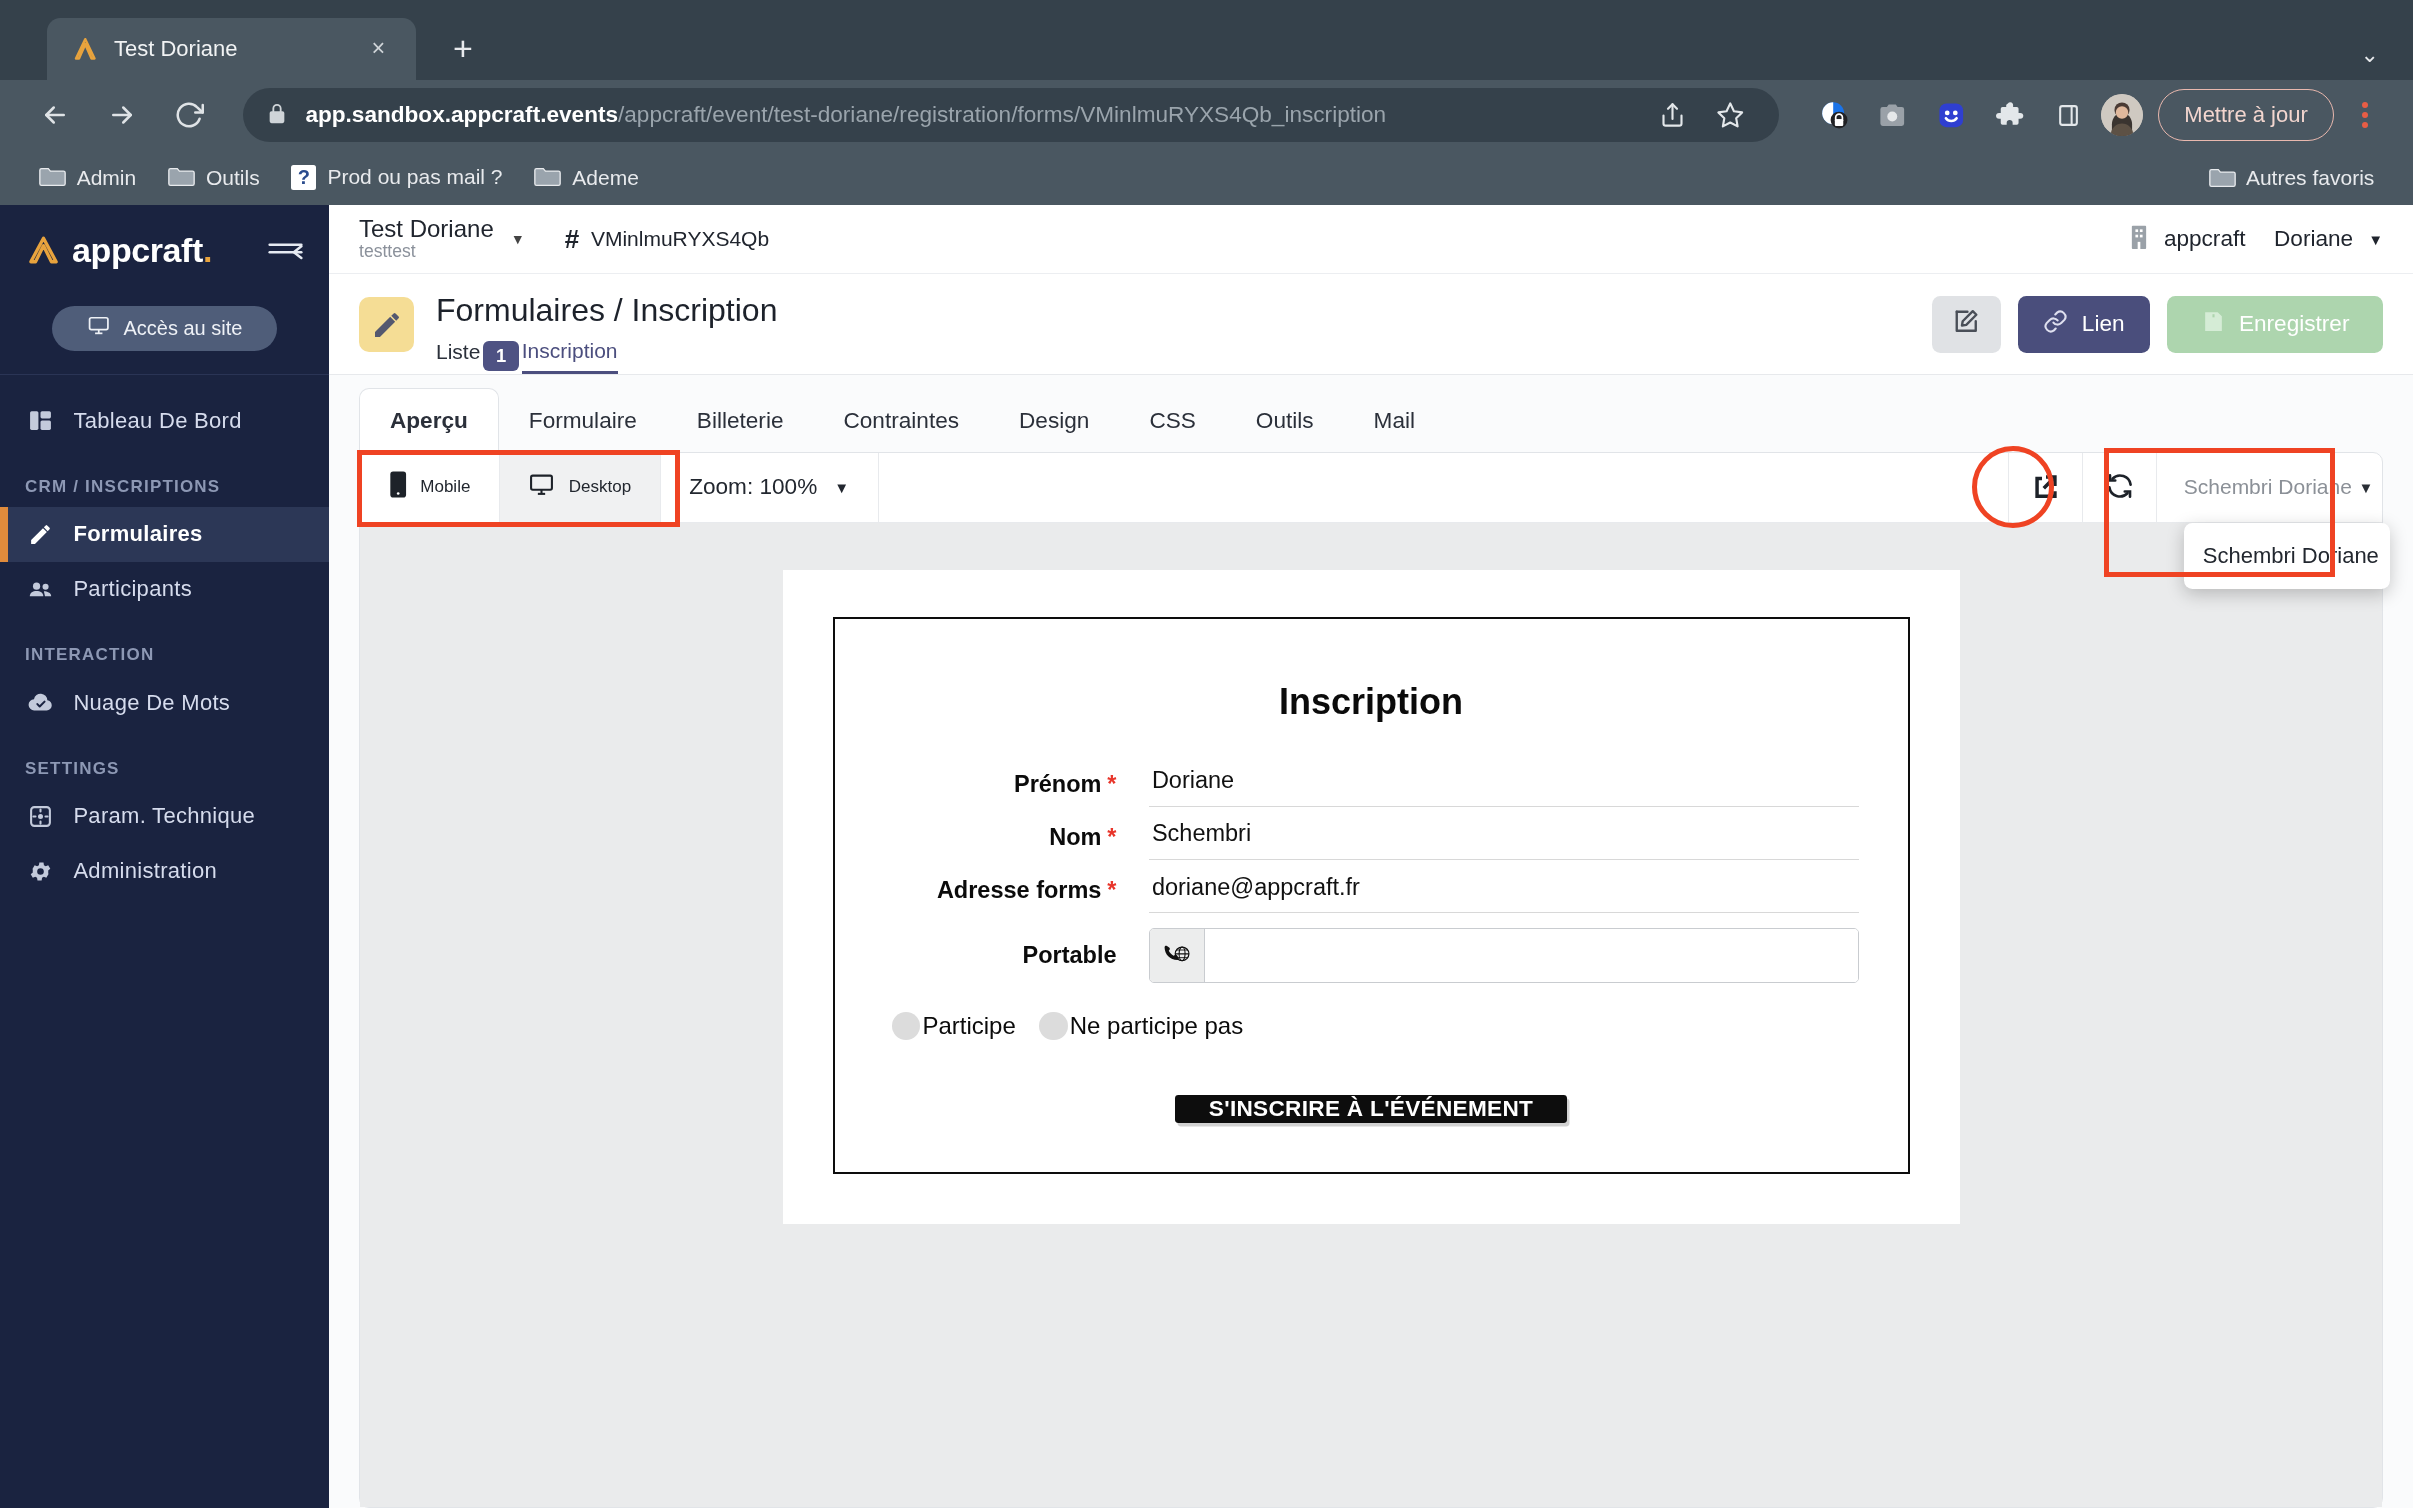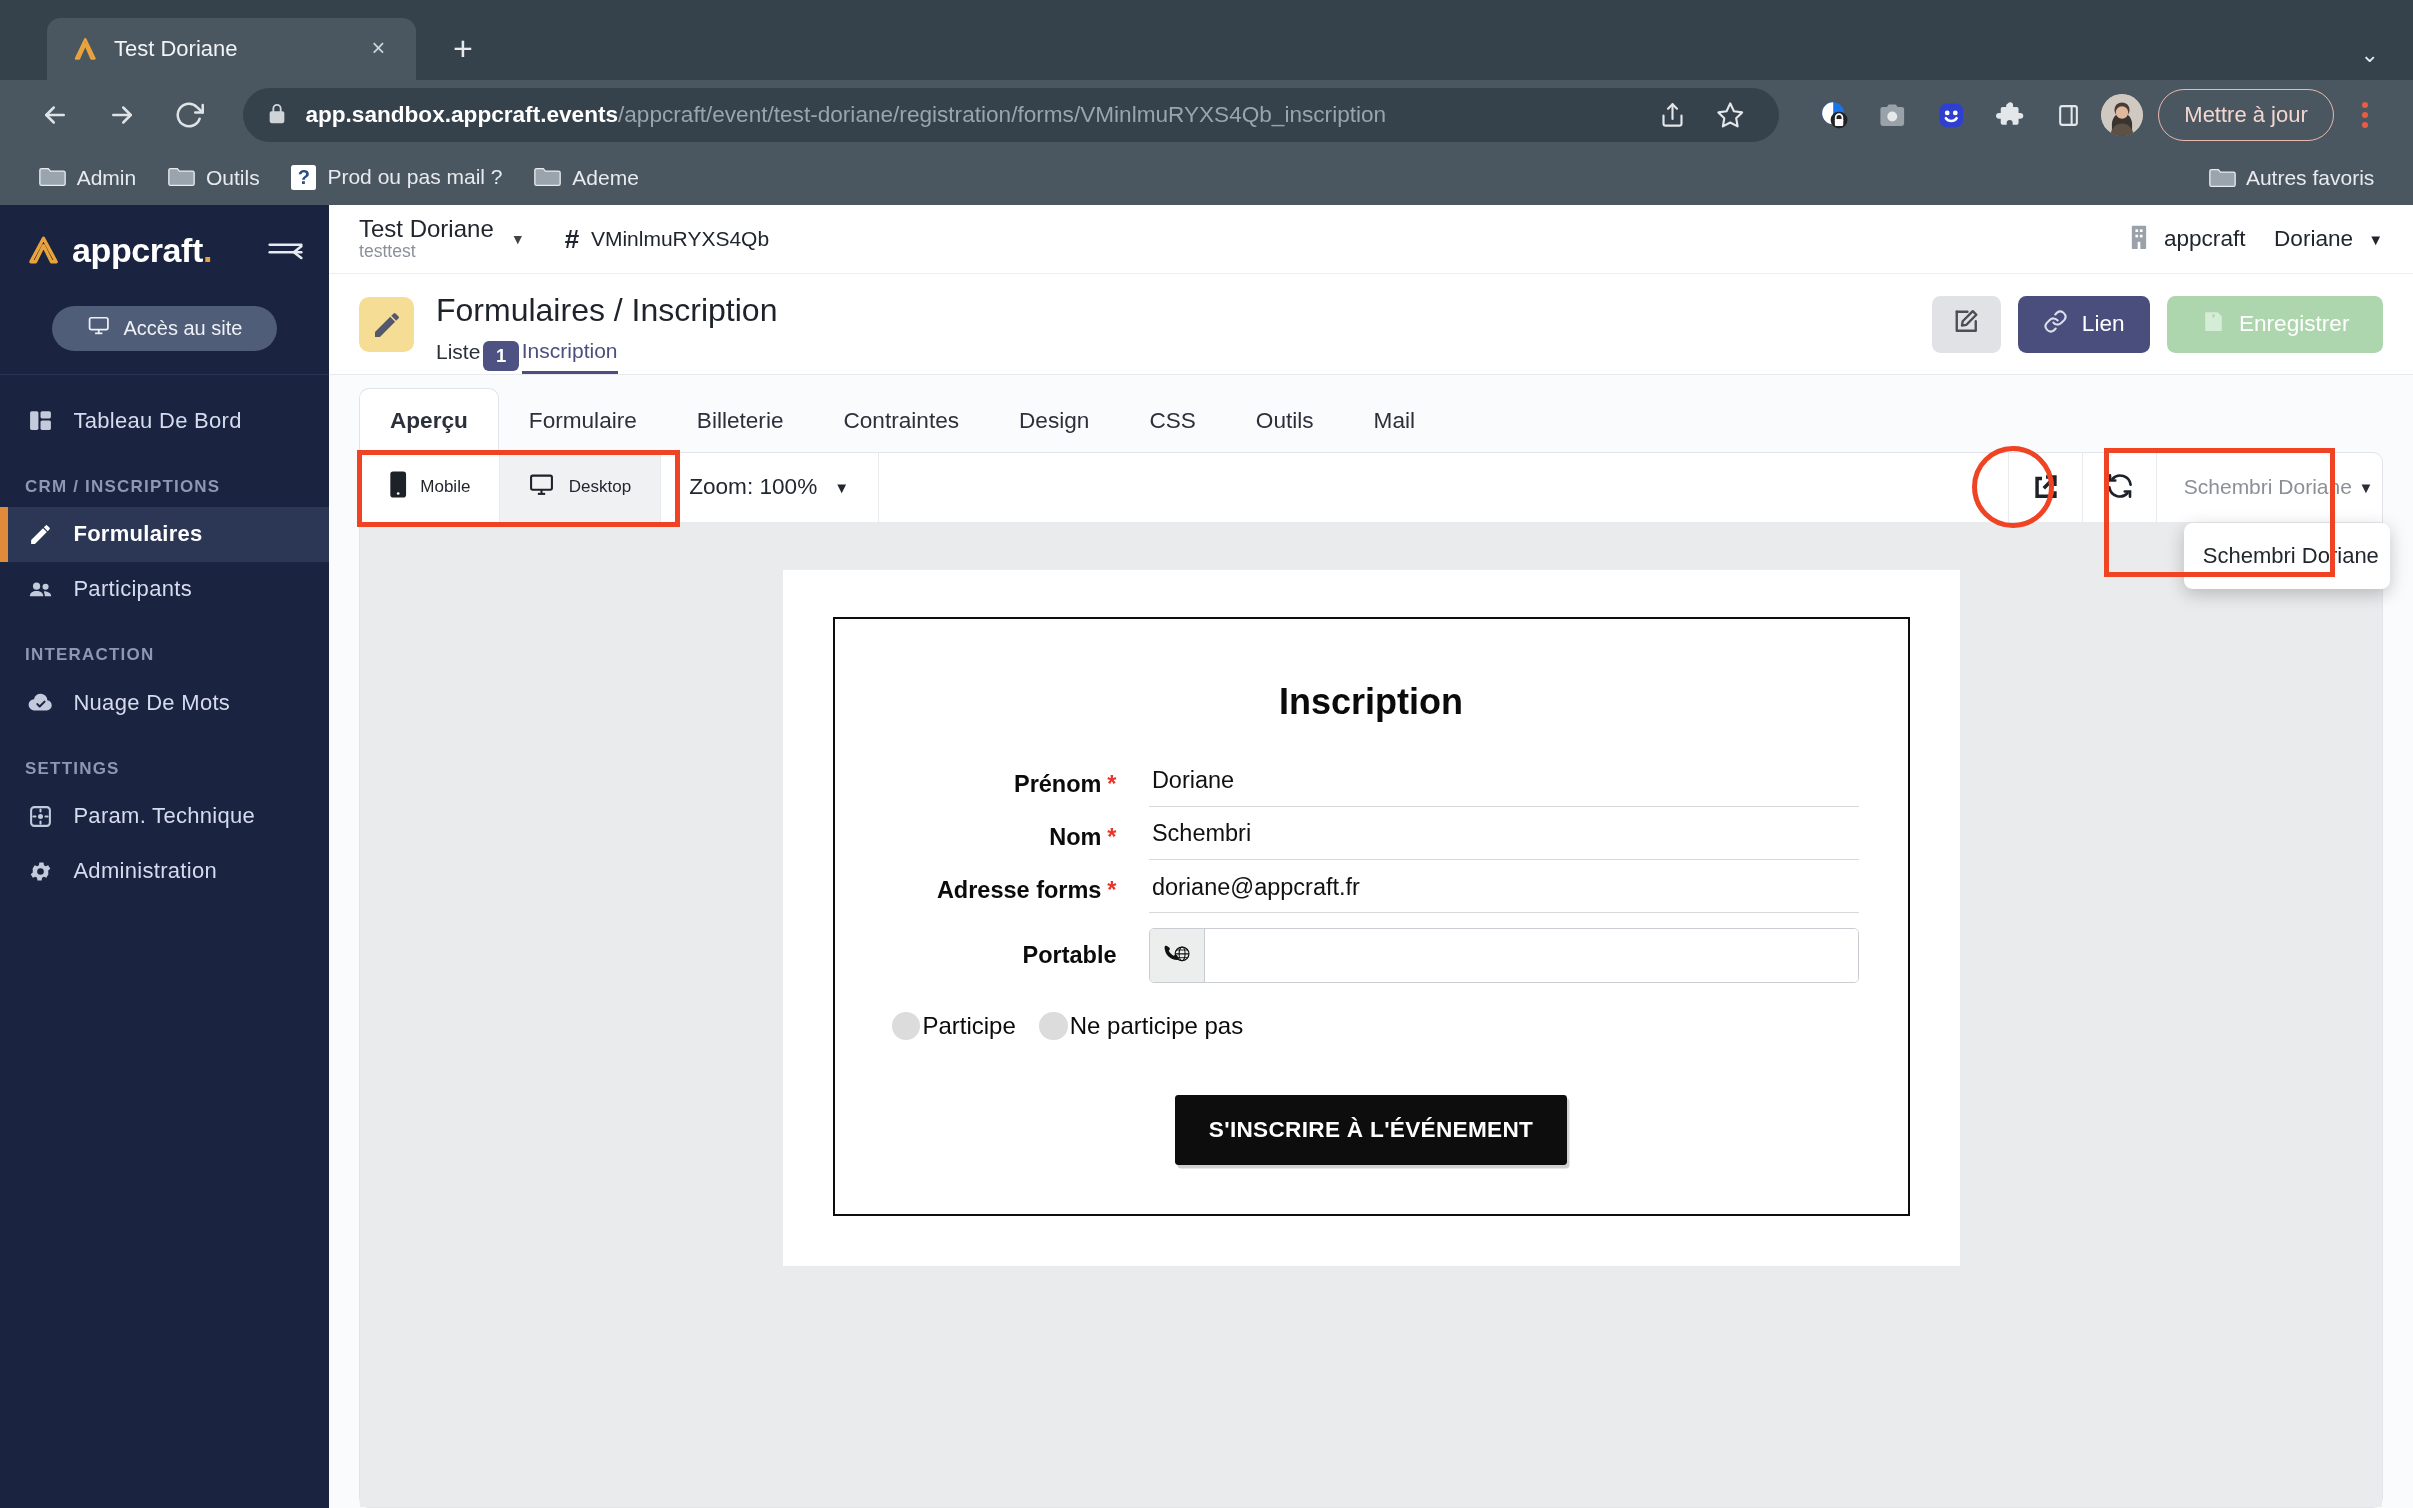--- a/index.html
+++ b/index.html
@@ -143,21 +143,21 @@
   .f-underline { border-bottom:1.7px solid #d8d8d8; padding:5px 3.4px 11.7px; font-size:23.5px; color:#111; min-height:40px; }
   .f-phone { display:flex; border:0.8px solid #c9ccd0; border-radius:5px; overflow:hidden; height:55px; }
   .f-phone .flagbox { width:55px; background:#eceded; border-right:0.8px solid #c9ccd0; display:flex; align-items:center; justify-content:center; }
   .f-phone .pinput { flex:1; background:#fff; }
   .f-radios { display:flex; align-items:center; gap:23.5px; margin:28.5px 0 0 8.4px; }
   .f-radio { display:flex; align-items:flex-end; gap:2px; }
   .f-radio .dot { width:28.5px; height:28.5px; border-radius:50%; background:#dcdcdc; flex:none; }
   .f-radio .txt { font-size:24px; color:#0b0b0b; }
   .f-submit {
     margin:55px auto 0; background:#0d0d0d; color:#fff; font-size:22.6px; font-weight:700;
-    letter-spacing:0.3px; padding:22px 34px; border-radius:3.4px; width:max-content;
+    letter-spacing:0.3px; padding:1px 34px; border-radius:3.4px; width:max-content;
     box-shadow:2.5px 3.4px 0 rgba(0,0,0,.18);
   }
 
   
   .annot { position:absolute; border:5.9px solid #ef4323; pointer-events:none; z-index:30; }
   .annot-circle { position:absolute; border:5.9px solid #ef4323; border-radius:50%; pointer-events:none; z-index:30; }
 </style>
 </head>
 <body>
 

